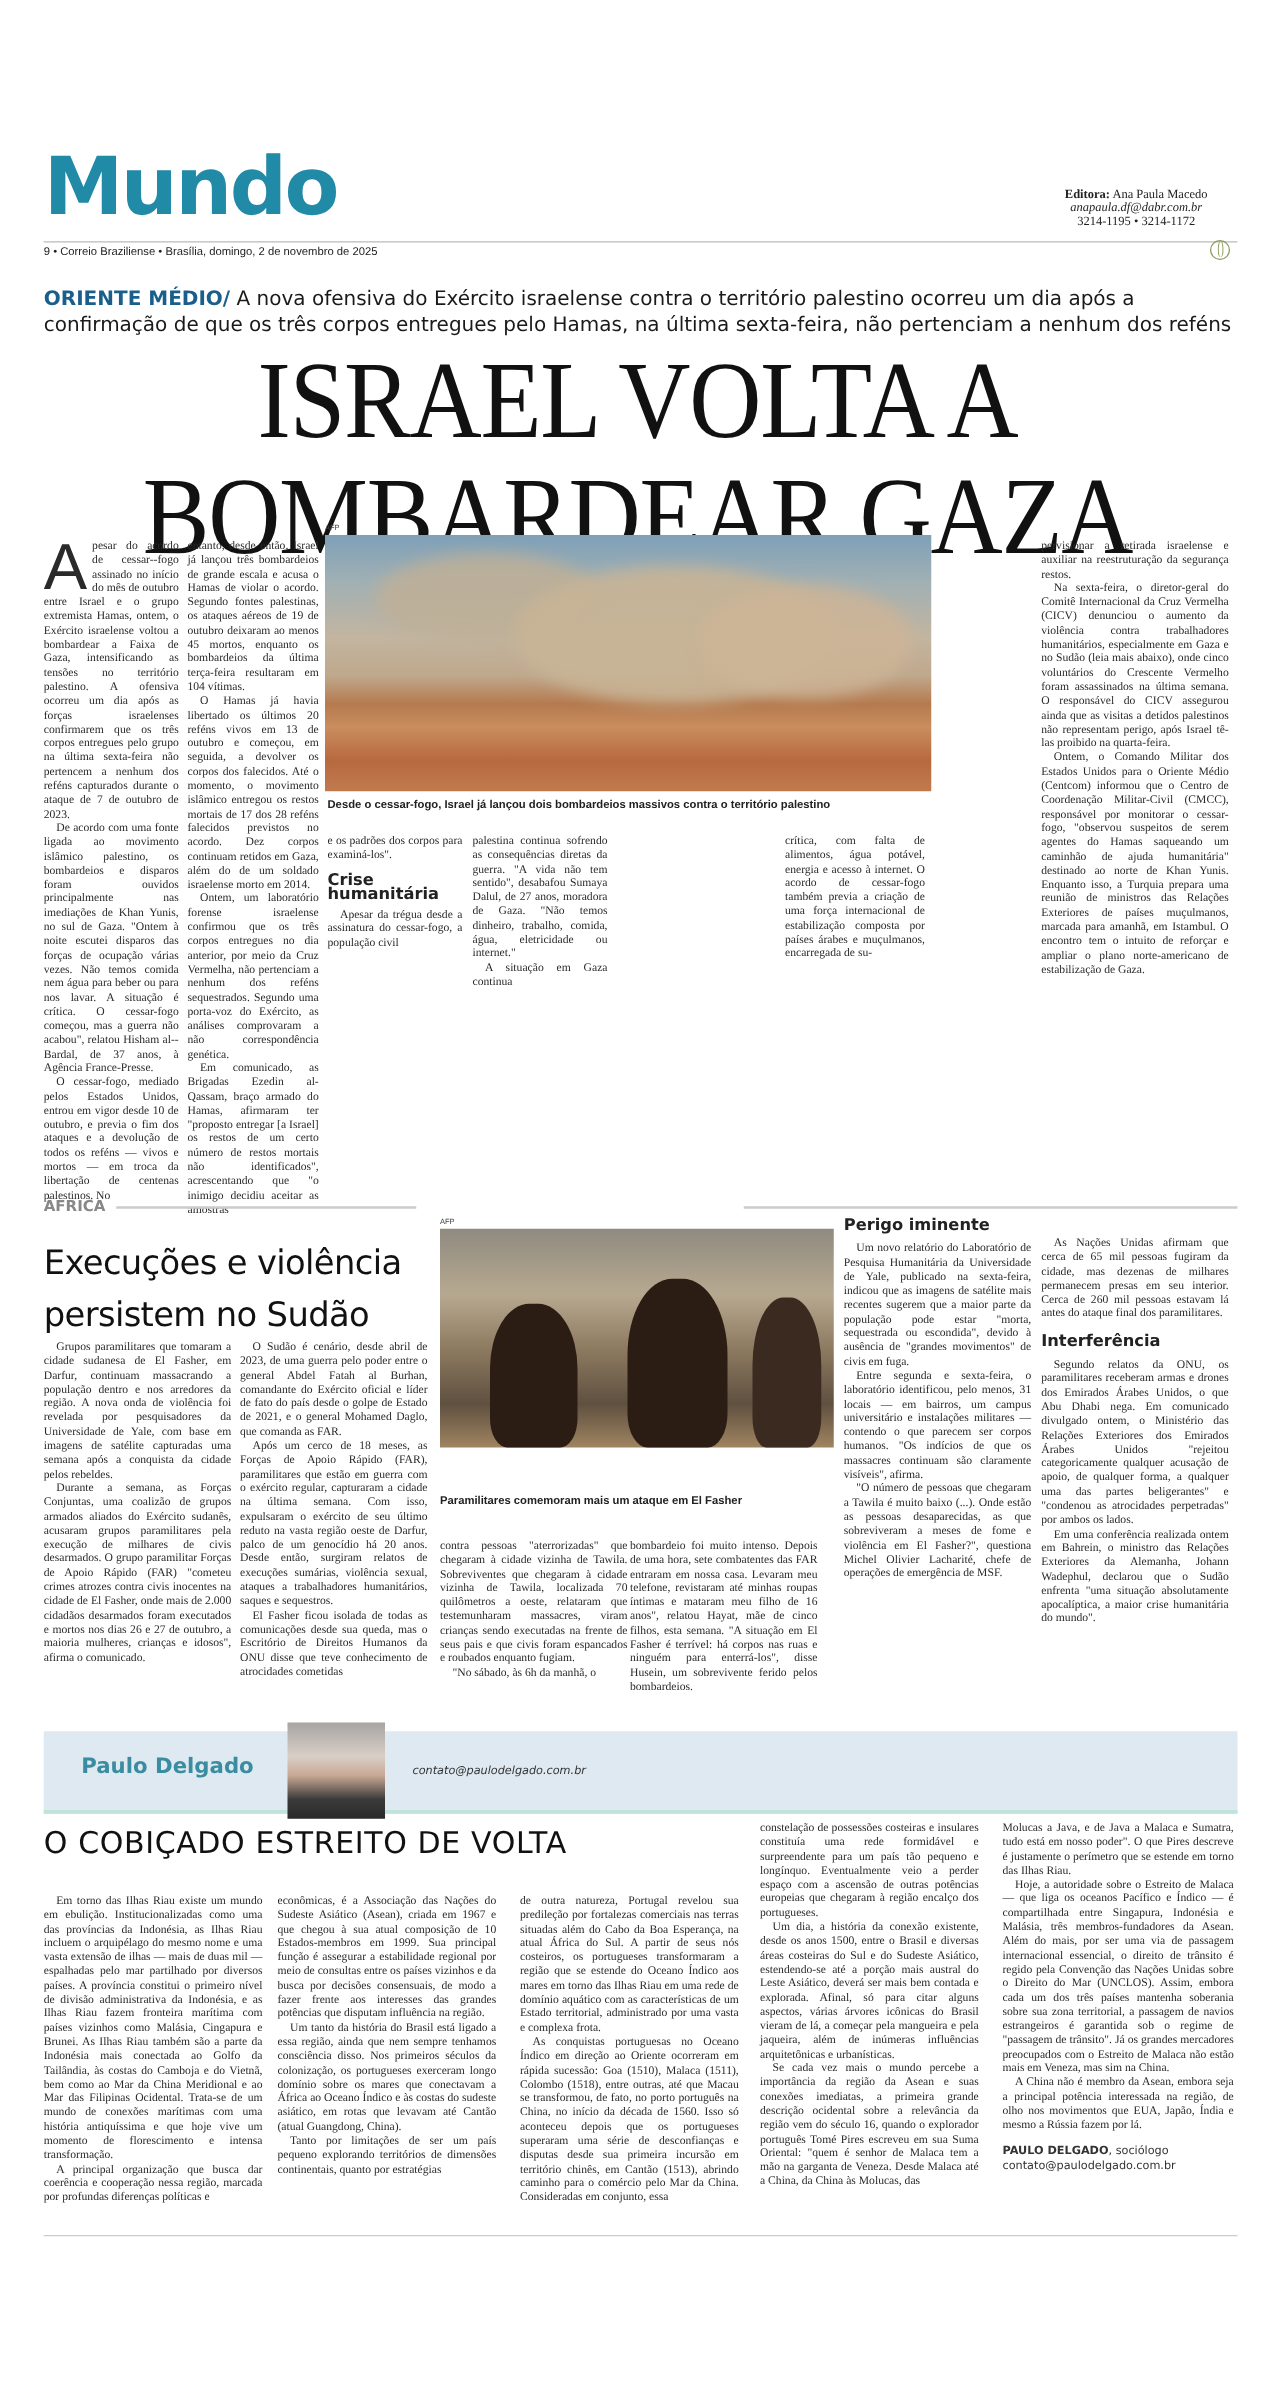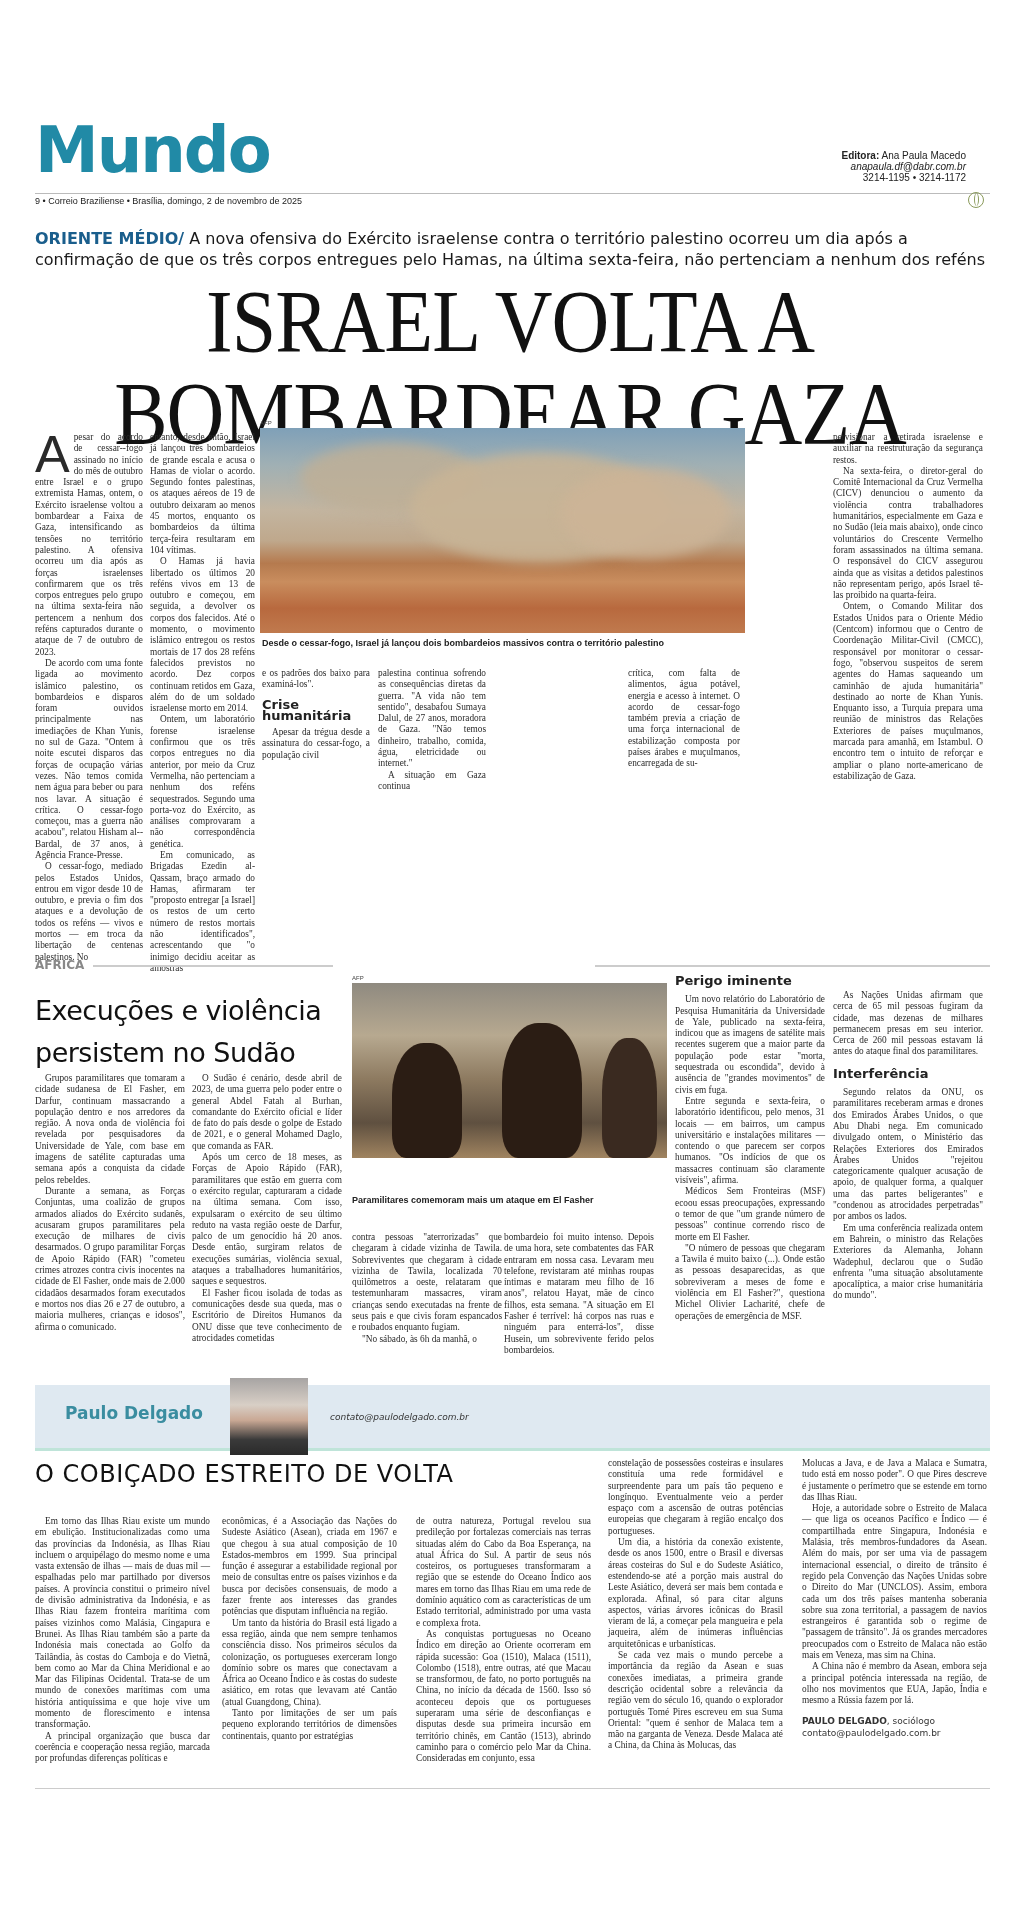--- a/index.html
+++ b/index.html
@@ -1,19 +1,19 @@
 <!DOCTYPE html>
 <html><head>
 <meta charset="utf-8">
 <style>
 *{box-sizing:border-box;margin:0;padding:0}
 body{width:1011px;height:1913px;background:#fff;font-family:"Liberation Serif",serif;color:#1a1a1a;position:relative;overflow:hidden}
 .abs{position:absolute}
 .masthead{left:35px;top:118px;font-family:"DejaVu Sans",sans-serif;font-weight:bold;font-size:64px;color:#218aa6;letter-spacing:-2px;line-height:64px}
-.editor{right:45px;top:150px;text-align:right;font-family:Liberation Sans, sans-serif;font-size:10px;line-height:11px;color:#222}
+.editor{right:45px;top:150px;text-align:center;font-family:Liberation Serif, serif;font-size:10px;line-height:11px;color:#222}
 .editor b{font-weight:bold}
 .editor .em{font-style:italic}
 .folio{left:35px;top:193px;width:955px;font-family:"Liberation Sans",sans-serif;font-size:9px;border-top:1px solid #bbb;padding-top:2px;color:#222}
 .globe{right:27px;top:192px;width:16px;height:16px;border:1.5px solid #8a9a5b;border-radius:50%}
 .globe:after{content:"";position:absolute;left:5px;top:0;width:3px;height:13px;border-left:1px solid #8a9a5b;border-right:1px solid #8a9a5b;border-radius:50%}
 .kicker{left:35px;top:228px;width:950px;font-family:"DejaVu Sans",sans-serif;font-size:16px;line-height:21px;color:#1a1a1a}
 .kicker .tag{color:#1a5e8c;font-weight:bold}
 .headline{left:35px;top:275px;width:950px;text-align:center;font-family:"Liberation Serif",serif;font-size:80px;line-height:84px;letter-spacing:-1px;color:#111;transform:scaleY(1.1);transform-origin:top}
 .col{font-size:9.3px;line-height:11.3px;text-align:justify;color:#2a2a2a}
 .col p{text-indent:10px}
@@ -71,21 +71,21 @@
 
 <div class="abs credit" style="left:260px;top:420px">AFP</div>
 <div class="abs photo1">
   <div class="smoke" style="left:40px;top:15px;width:180px;height:70px"></div>
   <div class="smoke" style="left:150px;top:25px;width:260px;height:110px;background:rgba(200,180,150,.9)"></div>
   <div class="smoke" style="left:300px;top:40px;width:170px;height:90px;background:rgba(205,180,150,.85)"></div>
 </div>
 <div class="abs caption" style="left:262px;top:638px;width:480px">Desde o cessar-fogo, Israel já lançou dois bombardeios massivos contra o território palestino</div>
 
 <div class="abs col" style="left:262px;top:668px;width:108px">
-  <span>e os padrões dos baixo para examiná-los".</span>
+  <span>e os padrões dos corpos para examiná-los".</span>
   <div class="sub" style="margin:8px 0 6px">Crise humanitária</div>
   <p>Apesar da trégua desde a assinatura do cessar-fogo, a população civil</p>
 </div>
 <div class="abs col" style="left:378px;top:668px;width:108px">
   <span>palestina continua sofrendo as consequências diretas da guerra. "A vida não tem sentido", desabafou Sumaya Dalul, de 27 anos, moradora de Gaza. "Não temos dinheiro, trabalho, comida, água, eletricidade ou internet."</span>
   <p>A situação em Gaza continua</p>
 </div>
 <div class="abs col" style="left:628px;top:668px;width:112px">
   <span>crítica, com falta de alimentos, água potável, energia e acesso à internet. O acordo de cessar-fogo também previa a criação de uma força internacional de estabilização composta por países árabes e muçulmanos, encarregada de su-</span>
 </div>
@@ -124,21 +124,20 @@
   <span>contra pessoas "aterrorizadas" que chegaram à cidade vizinha de Tawila. Sobreviventes que chegaram à cidade vizinha de Tawila, localizada 70 quilômetros a oeste, relataram que testemunharam massacres, viram crianças sendo executadas na frente de seus pais e que civis foram espancados e roubados enquanto fugiam.</span>
   <p>"No sábado, às 6h da manhã, o</p>
 </div>
 <div class="abs col" style="left:504px;top:1232px;width:150px">
   <span>bombardeio foi muito intenso. Depois de uma hora, sete combatentes das FAR entraram em nossa casa. Levaram meu telefone, revistaram até minhas roupas íntimas e mataram meu filho de 16 anos", relatou Hayat, mãe de cinco filhos, esta semana. "A situação em El Fasher é terrível: há corpos nas ruas e ninguém para enterrá-los", disse Husein, um sobrevivente ferido pelos bombardeios.</span>
 </div>
 <div class="abs col" style="left:675px;top:975px;width:150px">
   <div class="sub" style="margin-bottom:8px">Perigo iminente</div>
   <p>Um novo relatório do Laboratório de Pesquisa Humanitária da Universidade de Yale, publicado na sexta-feira, indicou que as imagens de satélite mais recentes sugerem que a maior parte da população pode estar "morta, sequestrada ou escondida", devido à ausência de "grandes movimentos" de civis em fuga.</p>
   <p>Entre segunda e sexta-feira, o laboratório identificou, pelo menos, 31 locais — em bairros, um campus universitário e instalações militares — contendo o que parecem ser corpos humanos. "Os indícios de que os massacres continuam são claramente visíveis", afirma.</p>
-  <p>Médicos Sem Fronteiras (MSF) ecoou essas preocupações, expressando o temor de que "um grande número de pessoas" continue correndo risco de morte em El Fasher.</p>
   <p>"O número de pessoas que chegaram a Tawila é muito baixo (...). Onde estão as pessoas desaparecidas, as que sobreviveram a meses de fome e violência em El Fasher?", questiona Michel Olivier Lacharité, chefe de operações de emergência de MSF.</p>
 </div>
 <div class="abs col" style="left:833px;top:990px;width:150px">
   <p>As Nações Unidas afirmam que cerca de 65 mil pessoas fugiram da cidade, mas dezenas de milhares permanecem presas em seu interior. Cerca de 260 mil pessoas estavam lá antes do ataque final dos paramilitares.</p>
   <div class="sub" style="margin:10px 0 8px">Interferência</div>
   <p>Segundo relatos da ONU, os paramilitares receberam armas e drones dos Emirados Árabes Unidos, o que Abu Dhabi nega. Em comunicado divulgado ontem, o Ministério das Relações Exteriores dos Emirados Árabes Unidos "rejeitou categoricamente qualquer acusação de apoio, de qualquer forma, a qualquer uma das partes beligerantes" e "condenou as atrocidades perpetradas" por ambos os lados.</p>
   <p>Em uma conferência realizada ontem em Bahrein, o ministro das Relações Exteriores da Alemanha, Johann Wadephul, declarou que o Sudão enfrenta "uma situação absolutamente apocalíptica, a maior crise humanitária do mundo".</p>
 </div>
 
 <div class="abs colbox" style="top:1385px"></div>

